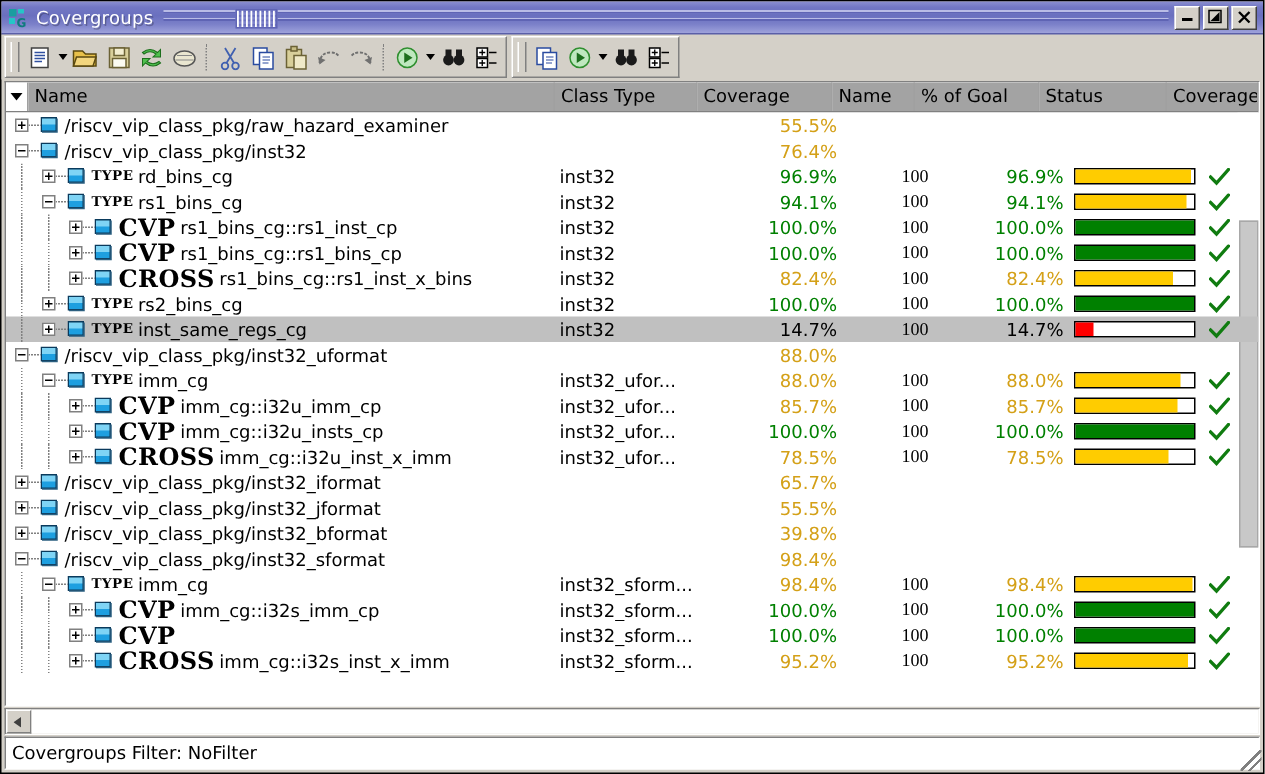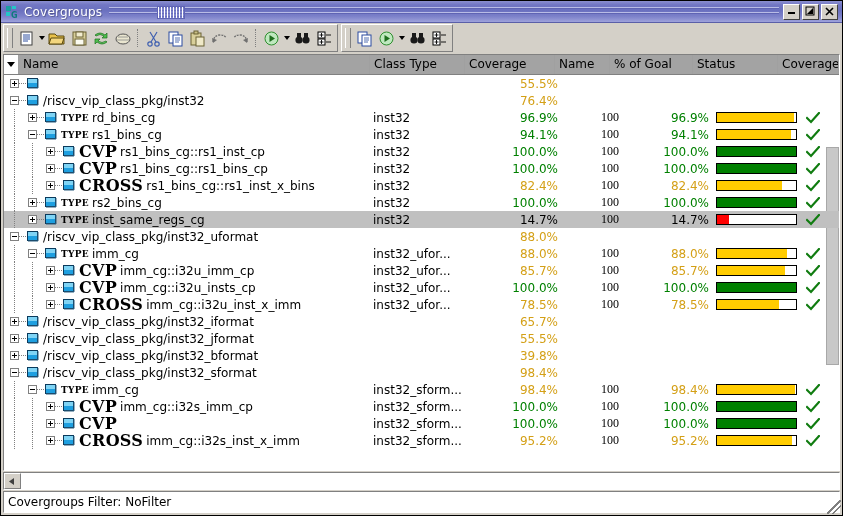--- a/index.html
+++ b/index.html
@@ -386,20 +386,21 @@
           <div class="c-name">
             <div style="flex: 0 0 6px; height: 17px; position: relative;"></div>
             <div class="twisty plus"></div>
             <div class="dots"></div>
             <span class="cgicon"><svg width="12" height="11" viewBox="0 0 12 11">
                 <rect x="0.5" y="0.5" width="10" height="9" fill="#1e9fe0"></rect>
                 <rect x="0.5" y="0.5" width="10" height="4.5" fill="#7fd4f5"></rect>
                 <rect x="0.5" y="0.5" width="10" height="9" fill="none" stroke="#0a3a5c"></rect>
                 <path d="M11 1 L11 10 L1 10" stroke="#2b5f80" fill="none"></path>
               </svg></span>
+            <span class="nm">/riscv_vip_class_pkg/raw_hazard_examiner</span>
           </div>
           <div class="c-type"></div>
           <div class="c-cov cov-gold">55.5%</div>
           <div class="c-goal"></div>
           <div class="c-pct cov-gold"></div>
           <div class="c-status"></div>
           <div class="c-incl"></div>
         </div>
         <div class="row">
           <div class="c-name">

